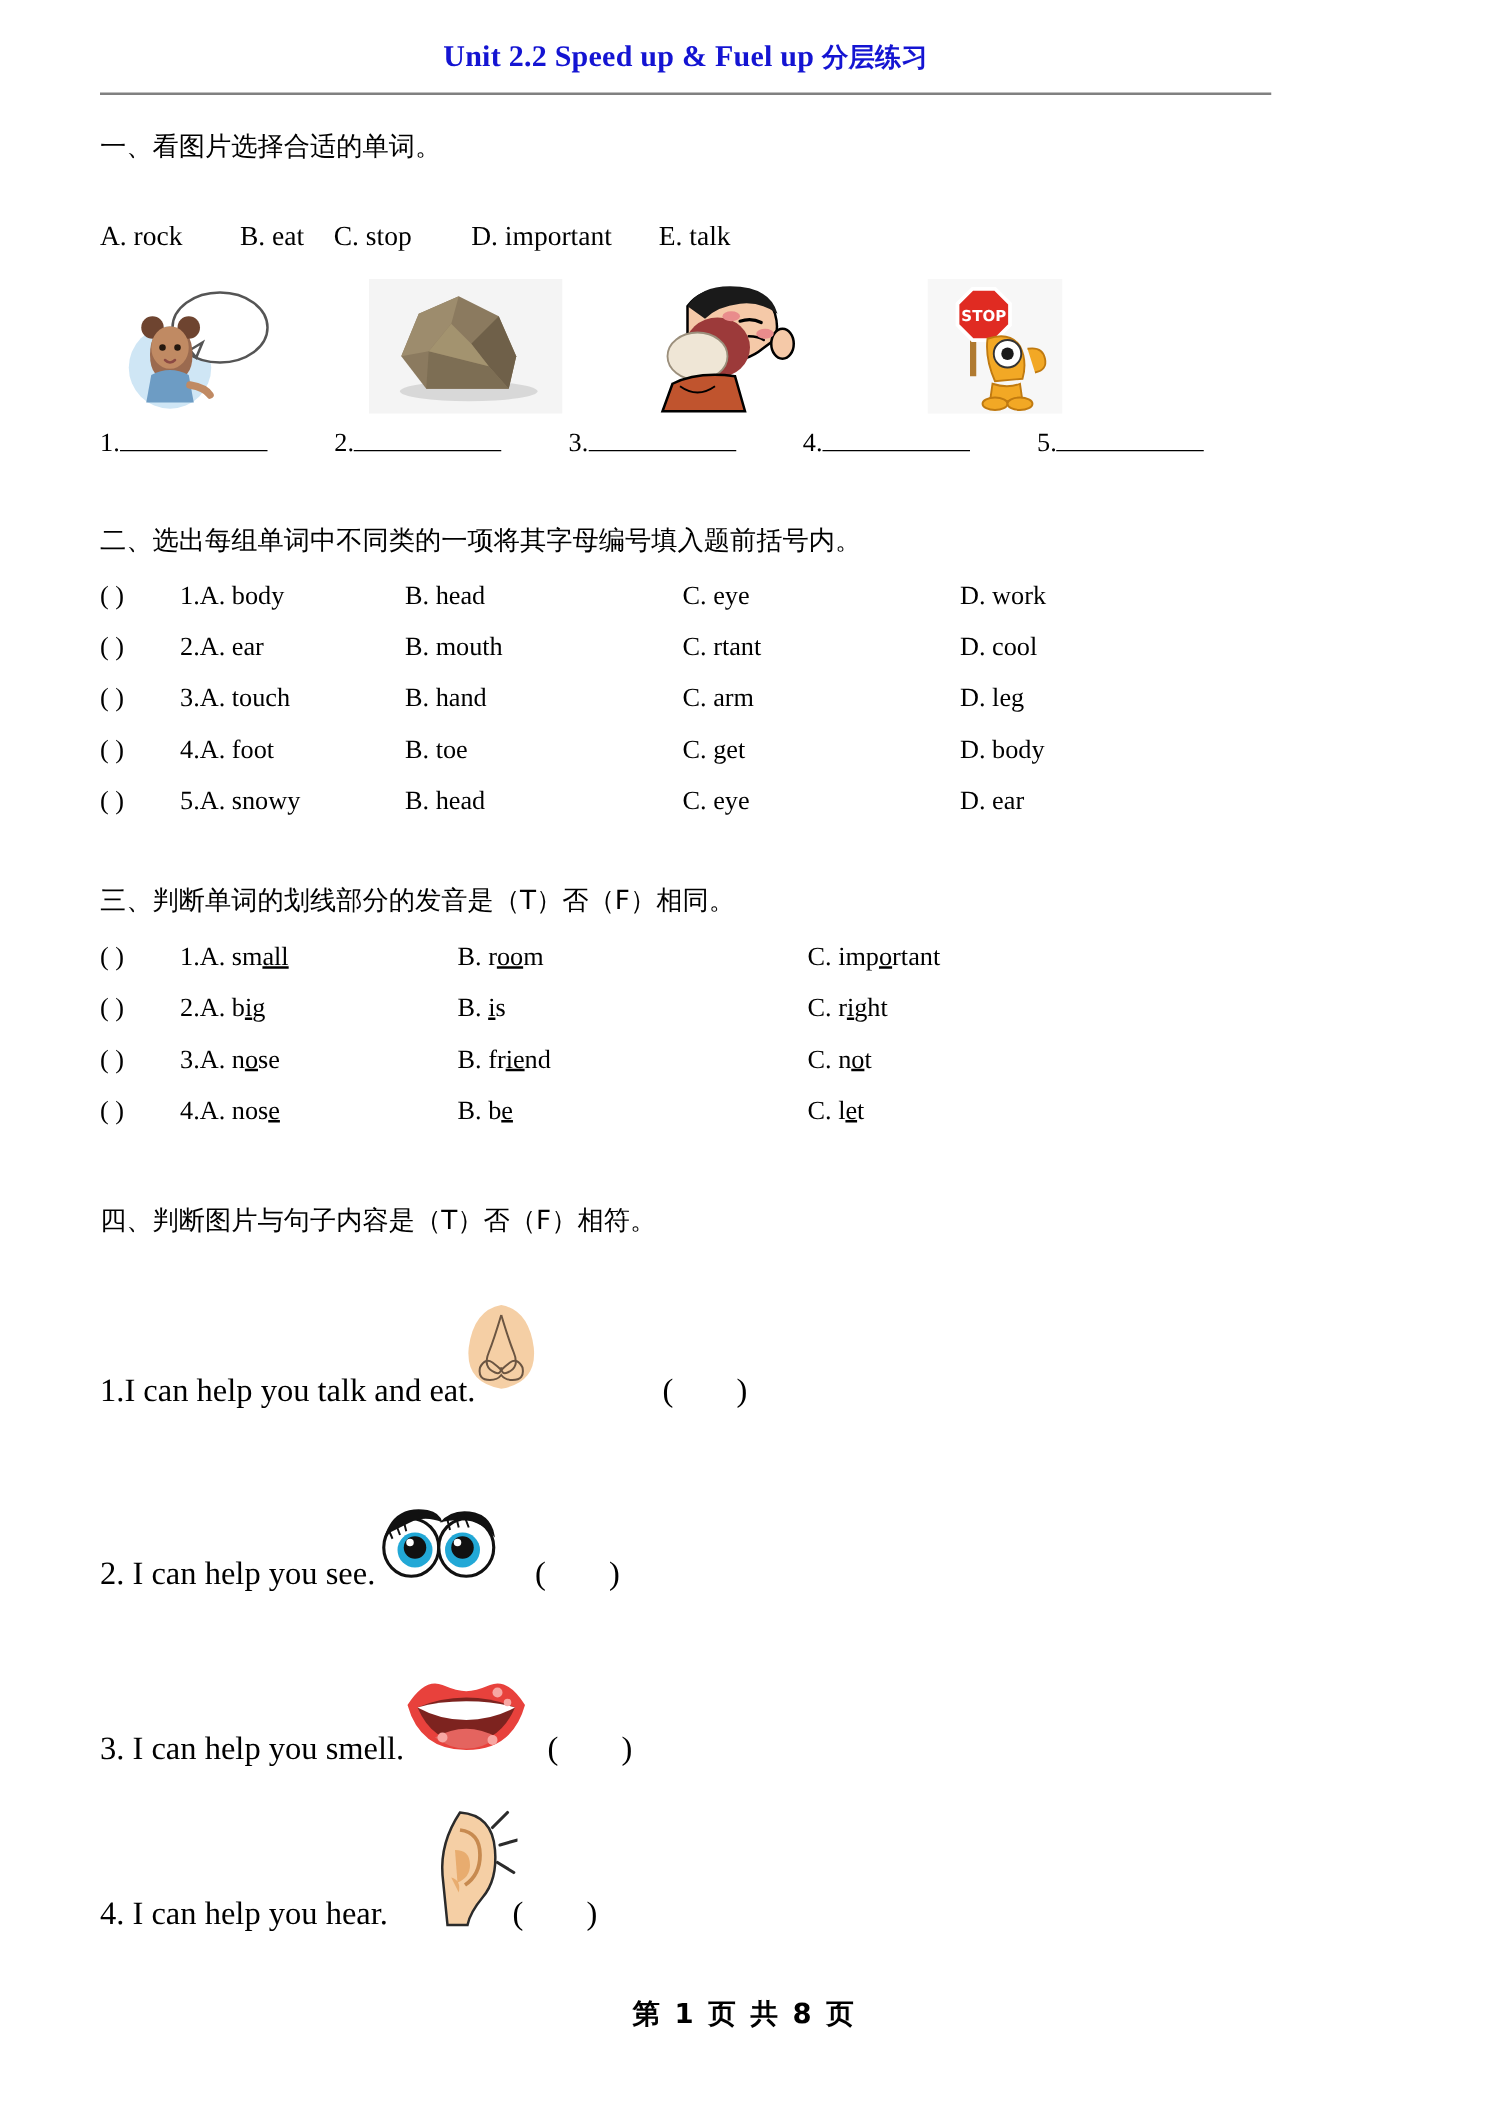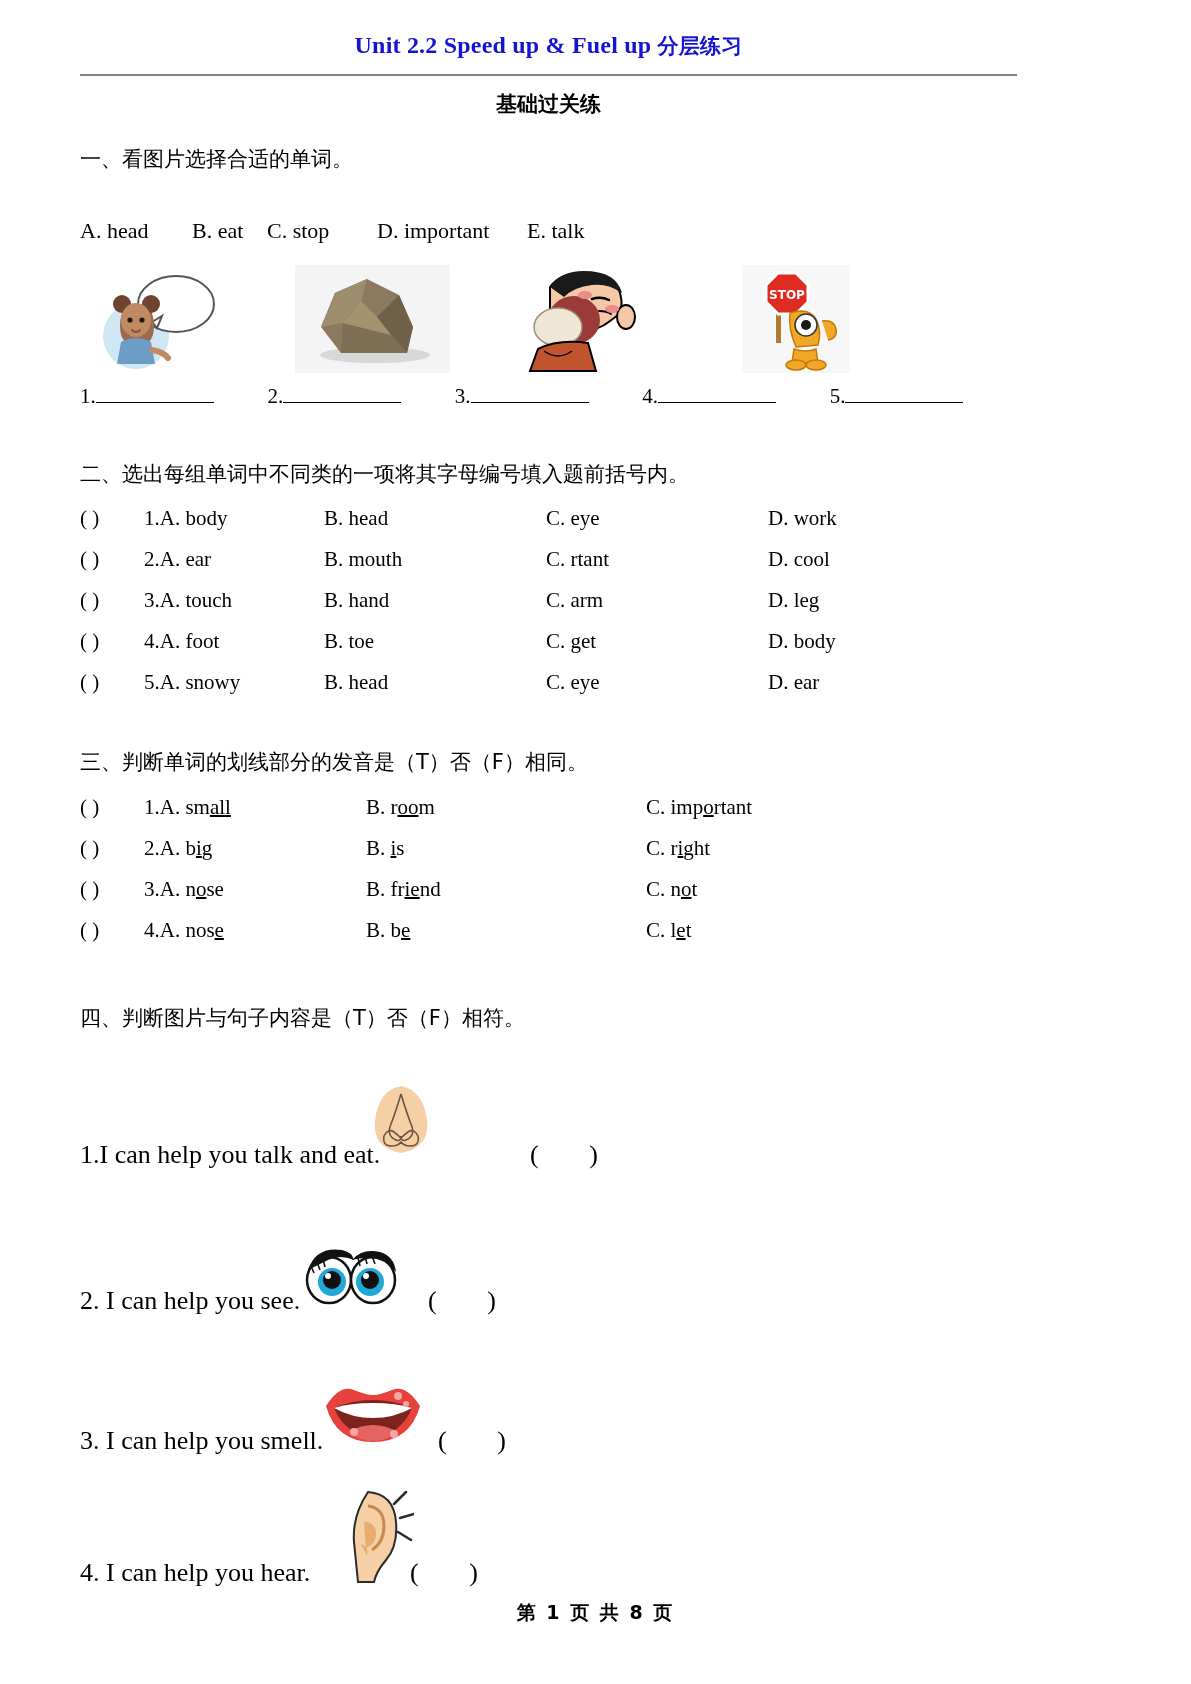--- a/index.html
+++ b/index.html
@@ -143,43 +143,42 @@
 
   
   .footer {
     position: absolute;
     bottom: 58px;
     left: 0;
     width: 1191px;
     text-align: center;
     font-family: "DejaVu Sans", sans-serif;
     font-weight: bold;
-    font-size: 19px;
+    font-size: 22px;
     letter-spacing: 2px;
   }
 
   
   .illus { display: block; }
 </style>
 </head>
 <body>
 
 <div class="page">
 
   <div class="doc-title">
     <span>Unit 2.2 Speed up &amp; Fuel up</span>
     <span class="cn">分层练习</span>
   </div>
   <hr class="header-rule">
-  <div class="subtitle">基础过关练</div>
 
   <div class="section-heading s1-heading">一、看图片选择合适的单词。</div>
 
   <div class="word-options">
-    <span class="opt opt-0">A. head</span>
+    <span class="opt opt-0">A. rock</span>
     <span class="opt opt-1">B. eat</span>
     <span class="opt opt-2">C. stop</span>
     <span class="opt opt-3">D. important</span>
     <span class="opt opt-4">E. talk</span>
   </div>
 
   <div class="pic-row">
 
     <div class="pic-cell">
       <svg class="illus" width="132" height="110" viewBox="0 0 132 110">

